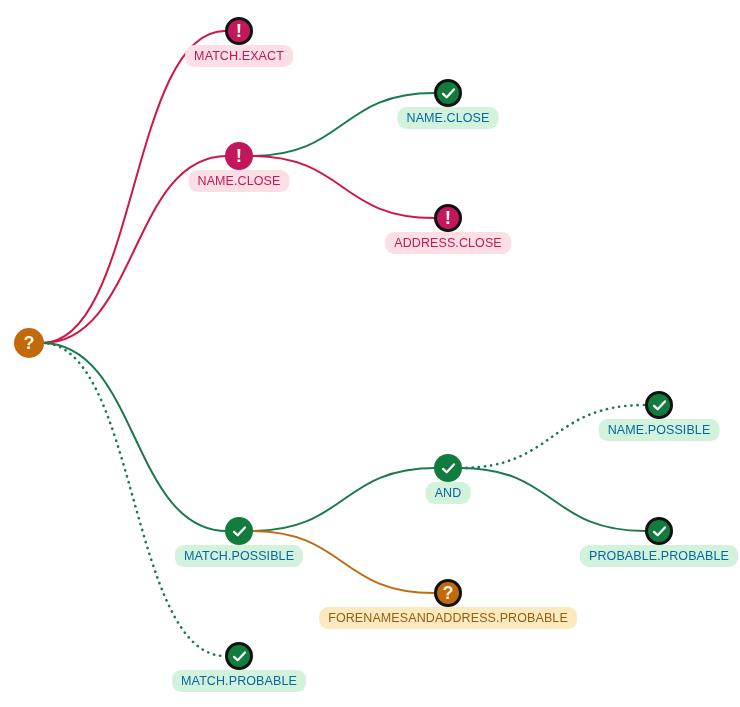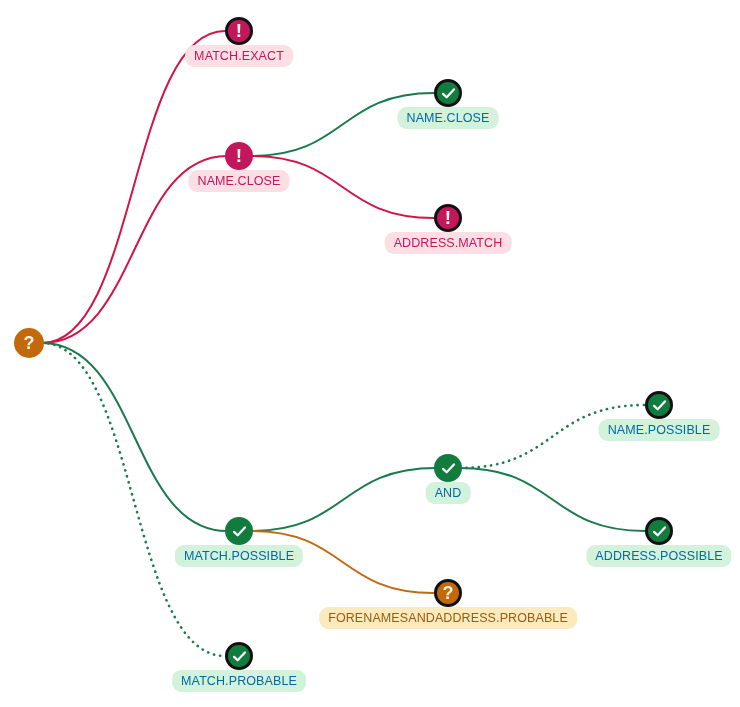--- a/index.html
+++ b/index.html
@@ -148,21 +148,21 @@
           <svg class="glyph-check" viewBox="0 0 20 20">
             <path d="M3.6 10.4 L7.8 14.4 L16.4 5.2" fill="none" stroke="#ffffff" stroke-width="2.6" stroke-linecap="round" stroke-linejoin="round"></path>
           </svg>
         </div>
         <div class="node-label lbl-green">NAME.CLOSE</div>
       </div>
       <div class="graph-node" style="left: 448px; top: 218px;">
         <div class="node-circle sz-std ringed" style="background: rgb(194, 24, 91);">
           <span class="node-glyph glyph-bang">!</span>
         </div>
-        <div class="node-label lbl-red">ADDRESS.MATCH</div>
+        <div class="node-label lbl-red">ADDRESS.CLOSE</div>
       </div>
       <div class="graph-node" style="left: 239px; top: 531px;">
         <div class="node-circle sz-std" style="background: rgb(18, 124, 62);">
           <svg class="glyph-check" viewBox="0 0 20 20">
             <path d="M3.6 10.4 L7.8 14.4 L16.4 5.2" fill="none" stroke="#ffffff" stroke-width="2.6" stroke-linecap="round" stroke-linejoin="round"></path>
           </svg>
         </div>
         <div class="node-label lbl-green">MATCH.POSSIBLE</div>
       </div>
       <div class="graph-node" style="left: 448px; top: 468px;">
@@ -180,21 +180,21 @@
           </svg>
         </div>
         <div class="node-label lbl-green">NAME.POSSIBLE</div>
       </div>
       <div class="graph-node" style="left: 659px; top: 531px;">
         <div class="node-circle sz-std ringed" style="background: rgb(18, 124, 62);">
           <svg class="glyph-check" viewBox="0 0 20 20">
             <path d="M3.6 10.4 L7.8 14.4 L16.4 5.2" fill="none" stroke="#ffffff" stroke-width="2.6" stroke-linecap="round" stroke-linejoin="round"></path>
           </svg>
         </div>
-        <div class="node-label lbl-green">ADDRESS.POSSIBLE</div>
+        <div class="node-label lbl-green">PROBABLE.PROBABLE</div>
       </div>
       <div class="graph-node" style="left: 448px; top: 593px;">
         <div class="node-circle sz-std ringed" style="background: rgb(194, 105, 11);">
           <span class="node-glyph glyph-query">?</span>
         </div>
         <div class="node-label lbl-amber">FORENAMESANDADDRESS.PROBABLE</div>
       </div>
       <div class="graph-node" style="left: 239px; top: 656px;">
         <div class="node-circle sz-std ringed" style="background: rgb(18, 124, 62);">
           <svg class="glyph-check" viewBox="0 0 20 20">

